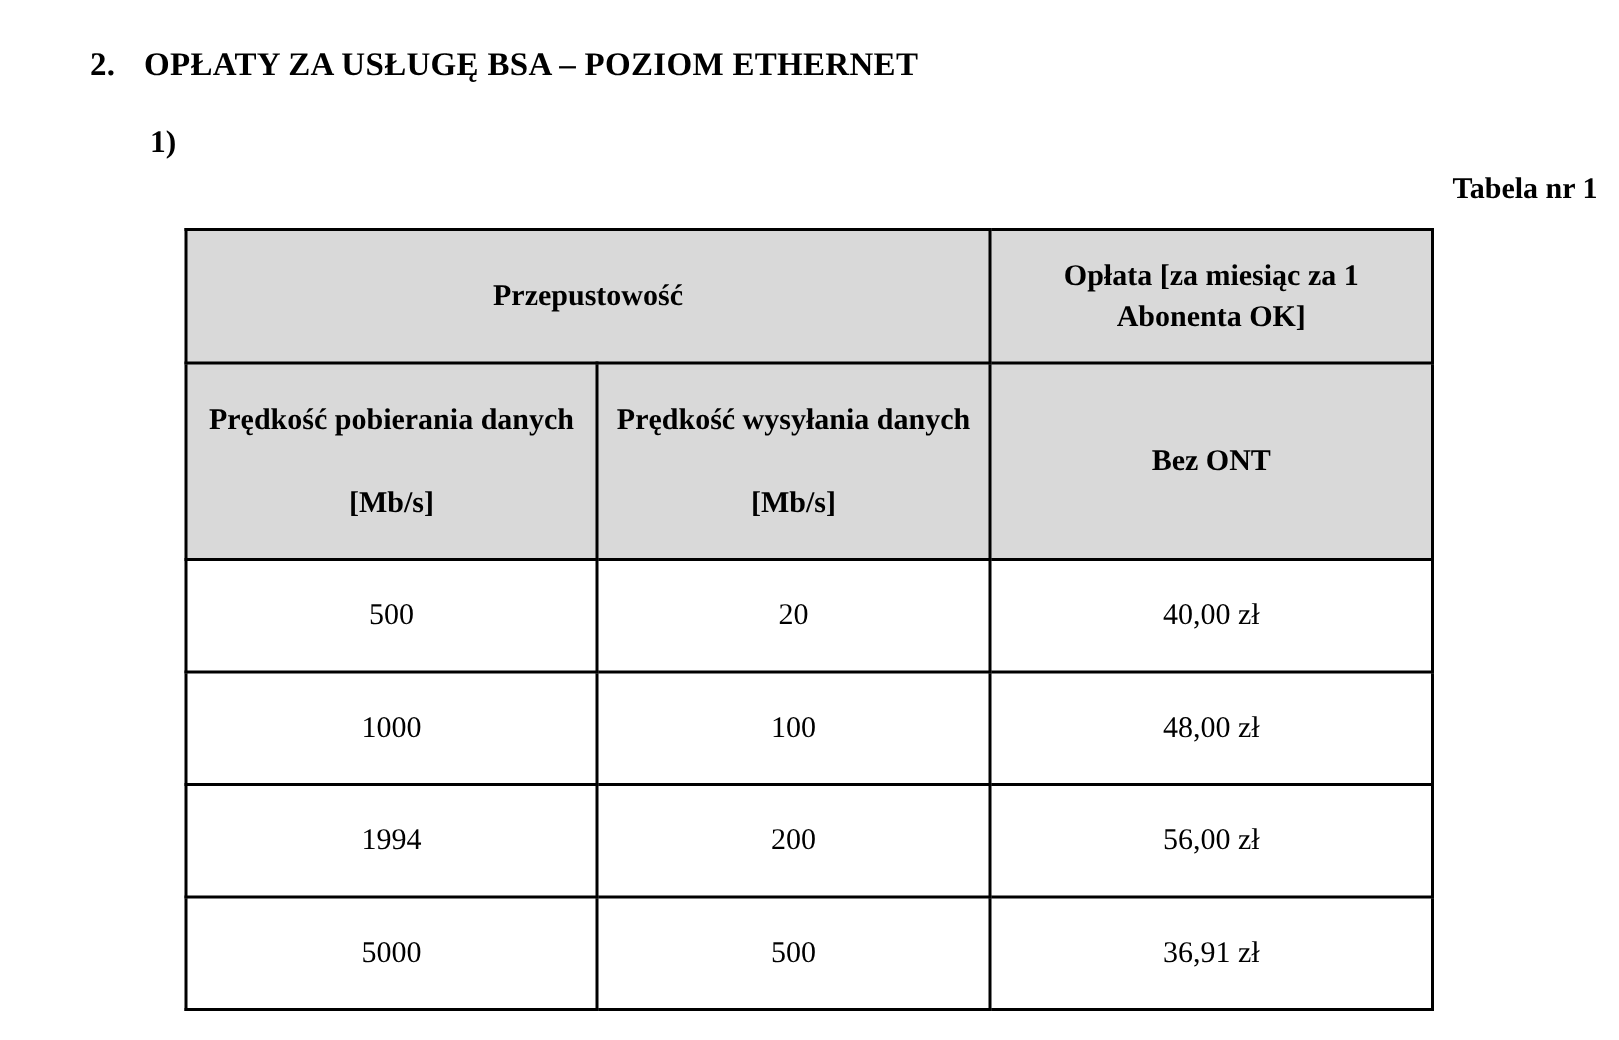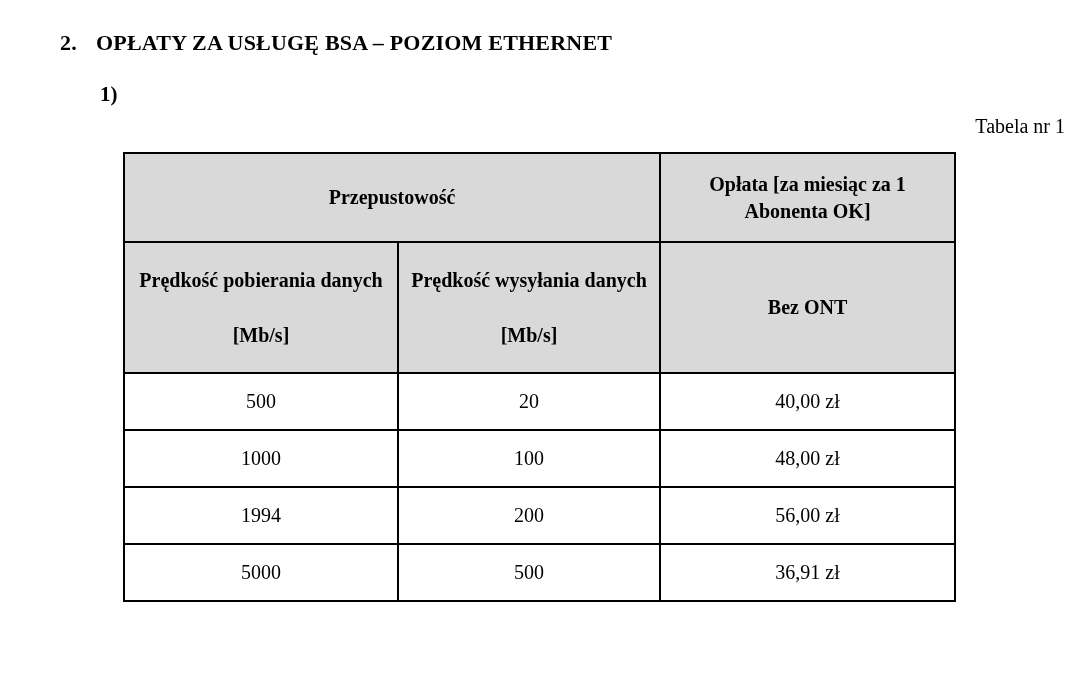--- a/index.html
+++ b/index.html
@@ -38,21 +38,21 @@
     font-size: 21px;
     font-weight: bold;
   }
   .subheading-num { width: 35px; flex: 0 0 35px; }
 
   
   .table-caption {
     text-align: right;
     padding: 8px 14px 0 0;
     font-size: 20px;
-    font-weight: normal;
+    font-weight: bold;
   }
 
   
   table.pricing {
     border-collapse: collapse;
     margin: 14px 0 0 123px;
     width: 831px;
     table-layout: fixed;
   }
   table.pricing col.c1 { width: 274px; }
@@ -66,21 +66,21 @@
     font-size: 20px;
     padding: 2px 10px;
   }
 
   table.pricing th {
     font-weight: bold;
   }
 
   tr.hdr-1 td, tr.hdr-1 th { height: 89px; }
   tr.hdr-2 td, tr.hdr-2 th { height: 131px; }
-  tr.data-row td { height: 57px; }
+  tr.data-row td { height: 75px; }
 
   .hdr-cell { background: #d9d9d9; }
 
   .unit-line { margin-top: 32px; }
 
   .fee-hdr { line-height: 1.35; }
 </style>
 </head>
 <body>
 

